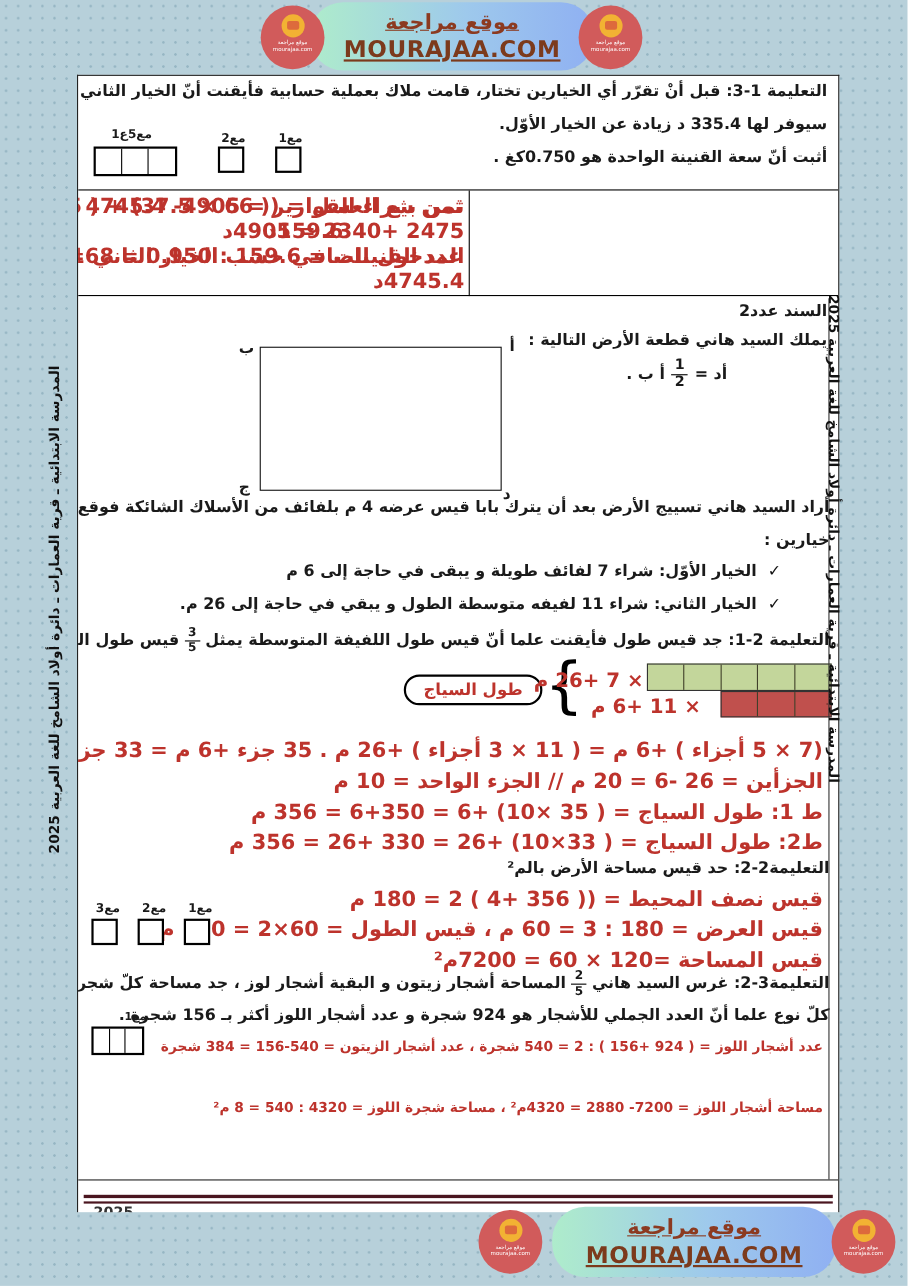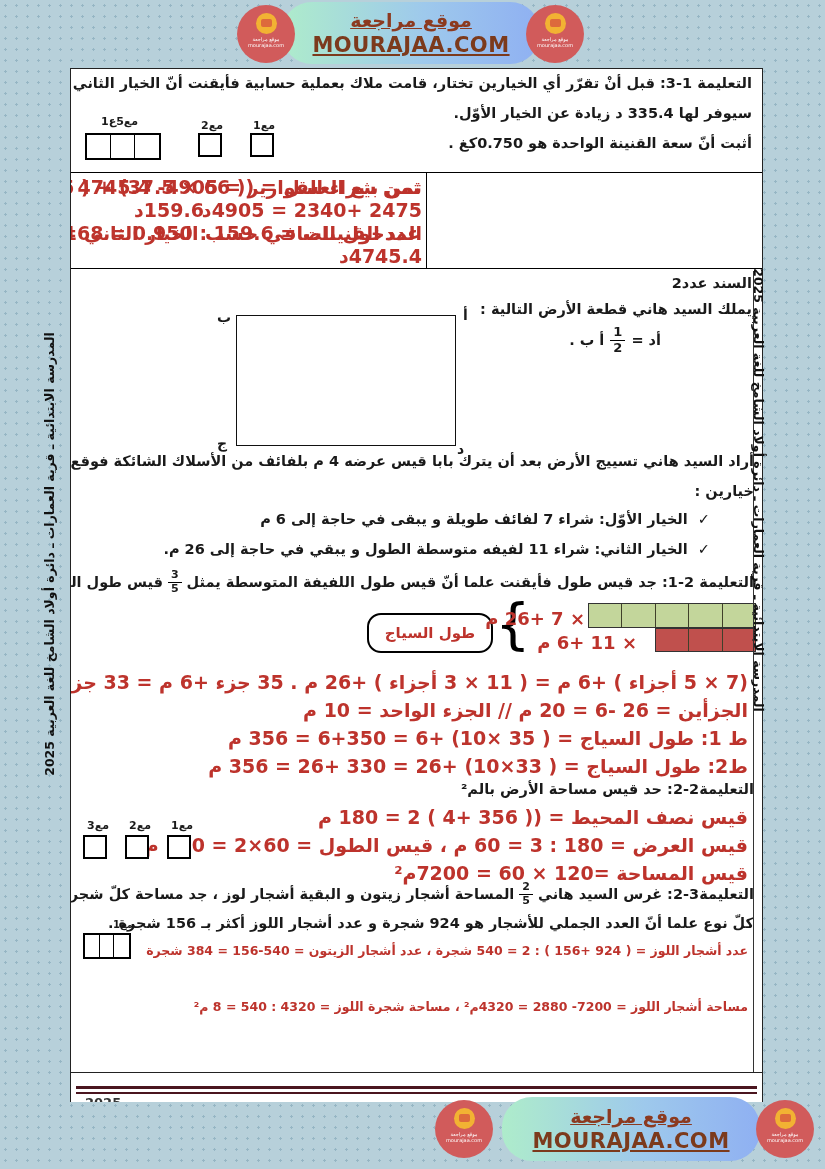--- a/index.html
+++ b/index.html
@@ -110,21 +110,21 @@
 
   <div class="abs" style="left:0;right:0;top:104px;height:96px;border-bottom:1px solid #000"></div>
   <div class="abs" style="left:355px;top:104px;height:96px;border-left:1px solid #000"></div>
 
   <div class="redline red" style="top:107px;right:340px;left:360px">ثمن بيع العسل = (( 66 × 37.5) + ( 40.5×60 ) =</div>
   <div class="redline red" style="top:130px;right:340px;left:360px">2475 +2340 = 4905د</div>
   <div class="redline red" style="top:153px;right:340px;left:360px">المدخول الصافي حسب الخيار الثاني = 335.4+4410=</div>
   <div class="redline red" style="top:176px;right:340px;left:360px;text-align:left">4745.4د</div>
 
   <div class="redline red" style="top:107px;right:346px;left:8px;right:auto;width:341px">ثمن شراء القوارير = 4905- 4745.4 =</div>
-  <div class="redline red" style="top:130px;left:8px;right:auto;width:341px;padding-left:55px;text-align:left">159.6د</div>
+  <div class="redline red" style="top:130px;left:8px;right:auto;width:341px;padding-left:55px;text-align:center">159.6د</div>
   <div class="redline red" style="top:153px;left:8px;right:auto;width:341px">عدد القنينات = 159.6 : 0.950 = 168 قنينة</div>
 
   <div class="abs txt" style="right:10px;top:206px">السند عدد2</div>
   <div class="abs txt" style="right:10px;top:232px">يملك السيد هاني قطعة الأرض التالية :</div>
 
   <div class="land" style="left:165px;top:246px;width:220px;height:131px"></div>
   <div class="corner" style="left:392px;top:238px">أ</div>
   <div class="corner" style="left:146px;top:240px">ب</div>
   <div class="corner" style="left:146px;top:366px">ج</div>
   <div class="corner" style="left:386px;top:372px">د</div>
@@ -153,21 +153,21 @@
   <div class="inline-row txt" style="right:8px;top:500px;gap:5px">
     <span>التعليمة 2-1:</span>
     <span>جد قيس طول فأيقنت علما أنّ قيس طول اللفيفة المتوسطة يمثل</span>
     <span class="frac f11">
       <span class="n">3</span>
       <span>5</span>
     </span>
     <span>قيس طول اللفيفة الطويلة</span>
   </div>
 
-  <div class="fence-box" style="left:296px;top:544px;width:126px;height:40px">طول السياج</div>
+  <div class="fence-box" style="left:296px;top:544px;width:126px;height:28px">طول السياج</div>
   <div class="brace" style="left:424px;top:526px">{</div>
   <div class="bar-label" style="left:452px;top:539px;width:62px;text-align:right">× 7 +26 م</div>
   <div class="bar bar-green" style="left:517px;top:534px;width:168px;height:25px">
     <div></div>
     <div></div>
     <div></div>
     <div></div>
     <div></div>
   </div>
   <div class="bar-label" style="left:498px;top:563px;width:68px;text-align:right">× 11 +6 م</div>

